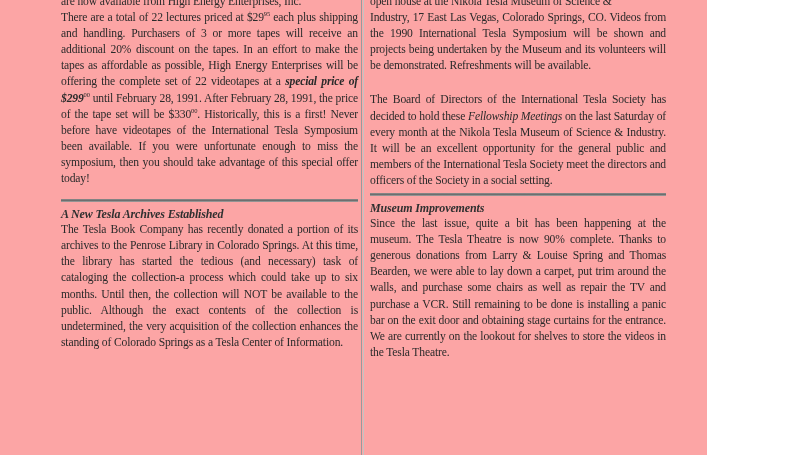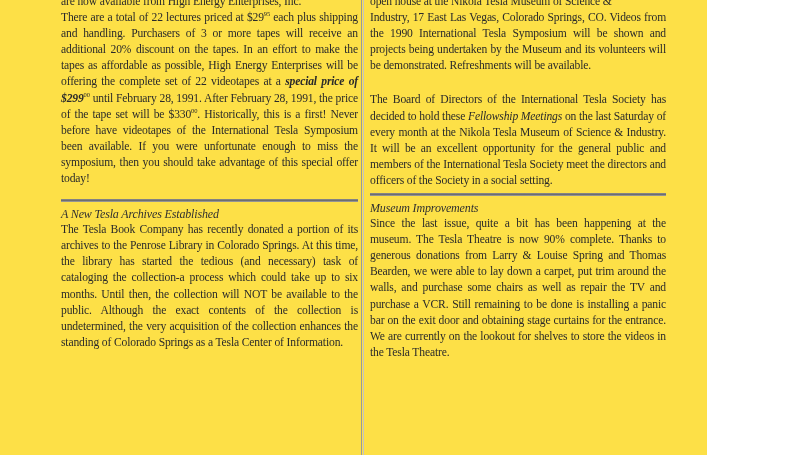--- a/index.html
+++ b/index.html
@@ -7,21 +7,21 @@
     padding: 0;
     width: 800px;
     height: 455px;
     overflow: hidden;
     background: #ffffff;
   }
   .page {
     position: relative;
     width: 707px;
     height: 455px;
-    background: #fde047;
+    background: #fca5a5;
     overflow: hidden;
     font-family: "Liberation Serif", "DejaVu Serif", serif;
     color: #2a2a2a;
   }
   .edge-shadow {
     position: absolute;
     left: 773px;
     top: 0;
     width: 4px;
     height: 455px;
@@ -57,21 +57,21 @@
     border-right: 1px solid #c4c4c4;
     box-sizing: border-box;
   }
   .hrule {
     height: 3px;
     background: linear-gradient(to bottom, #8e8e8e, #6e6e6e, #a6a6a6);
     margin: 8px 0 4px 0;
   }
   .section-title {
     font-style: italic;
-    font-weight: normal;
+    font-weight: bold;
     font-size: 12px;
     line-height: 16px;
     color: #303030;
   }
   .italic { font-style: italic; }
   .bold-italic { font-style: italic; font-weight: bold; }
   sup.cents {
     font-size: 6.5px;
     vertical-align: 5px;
     line-height: 0;

